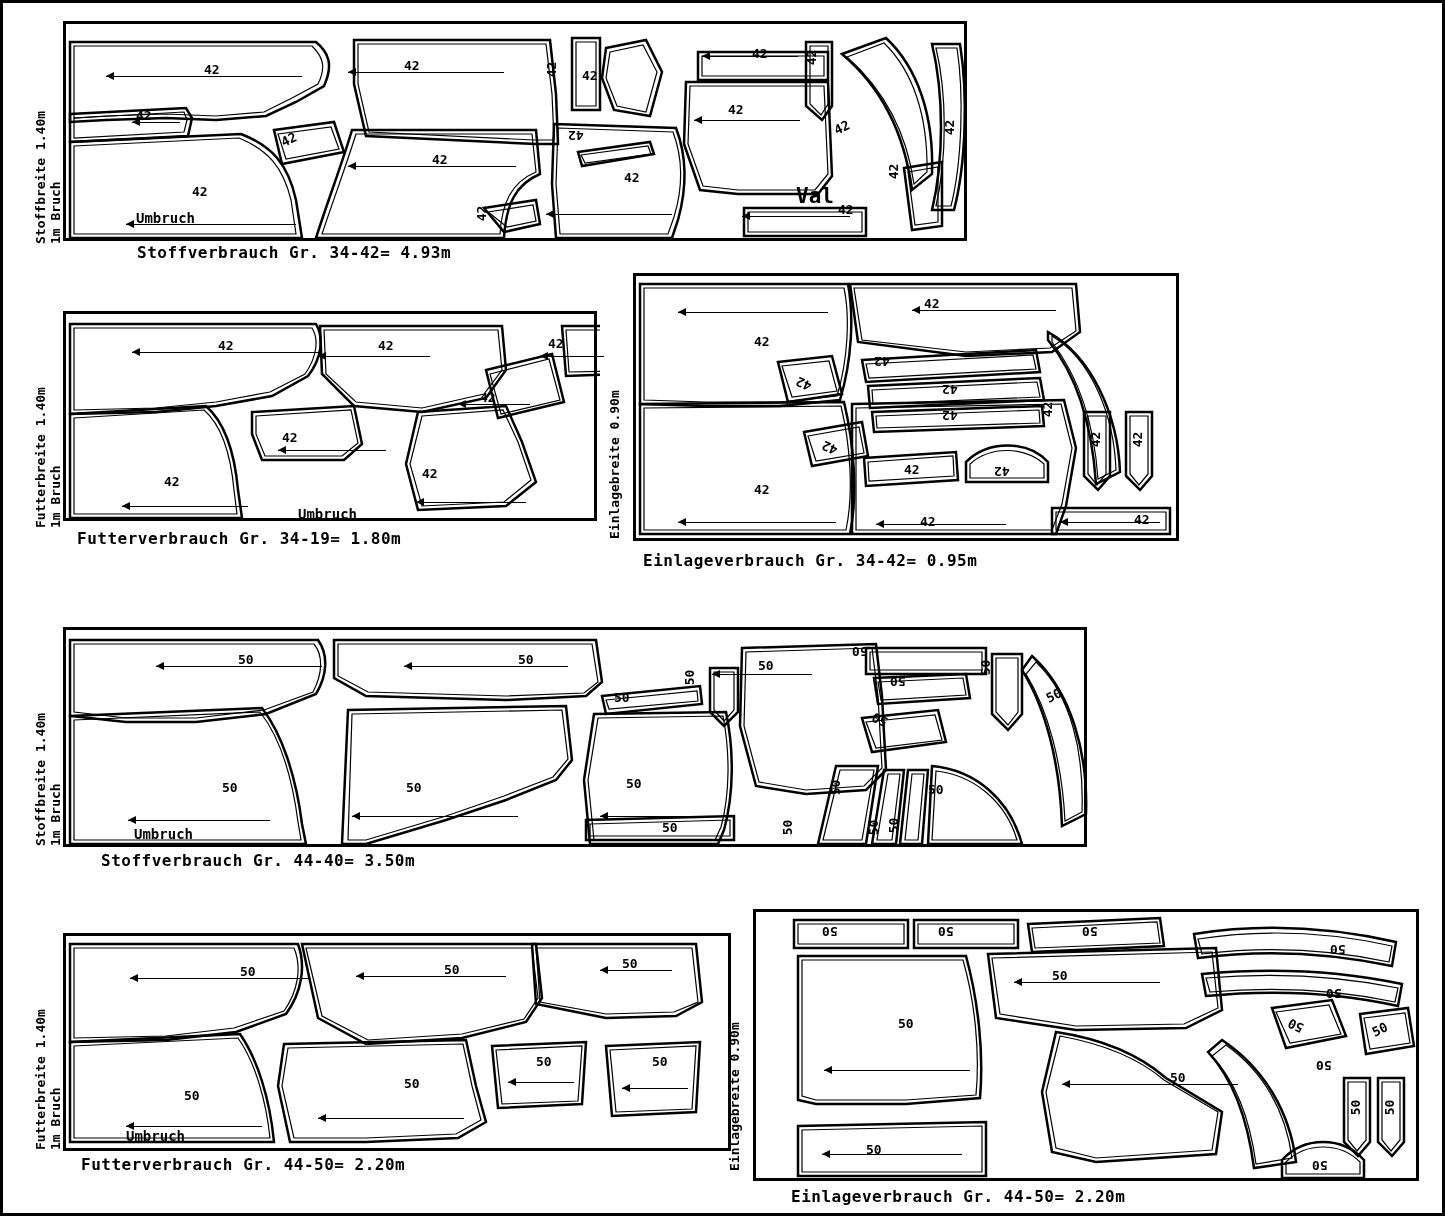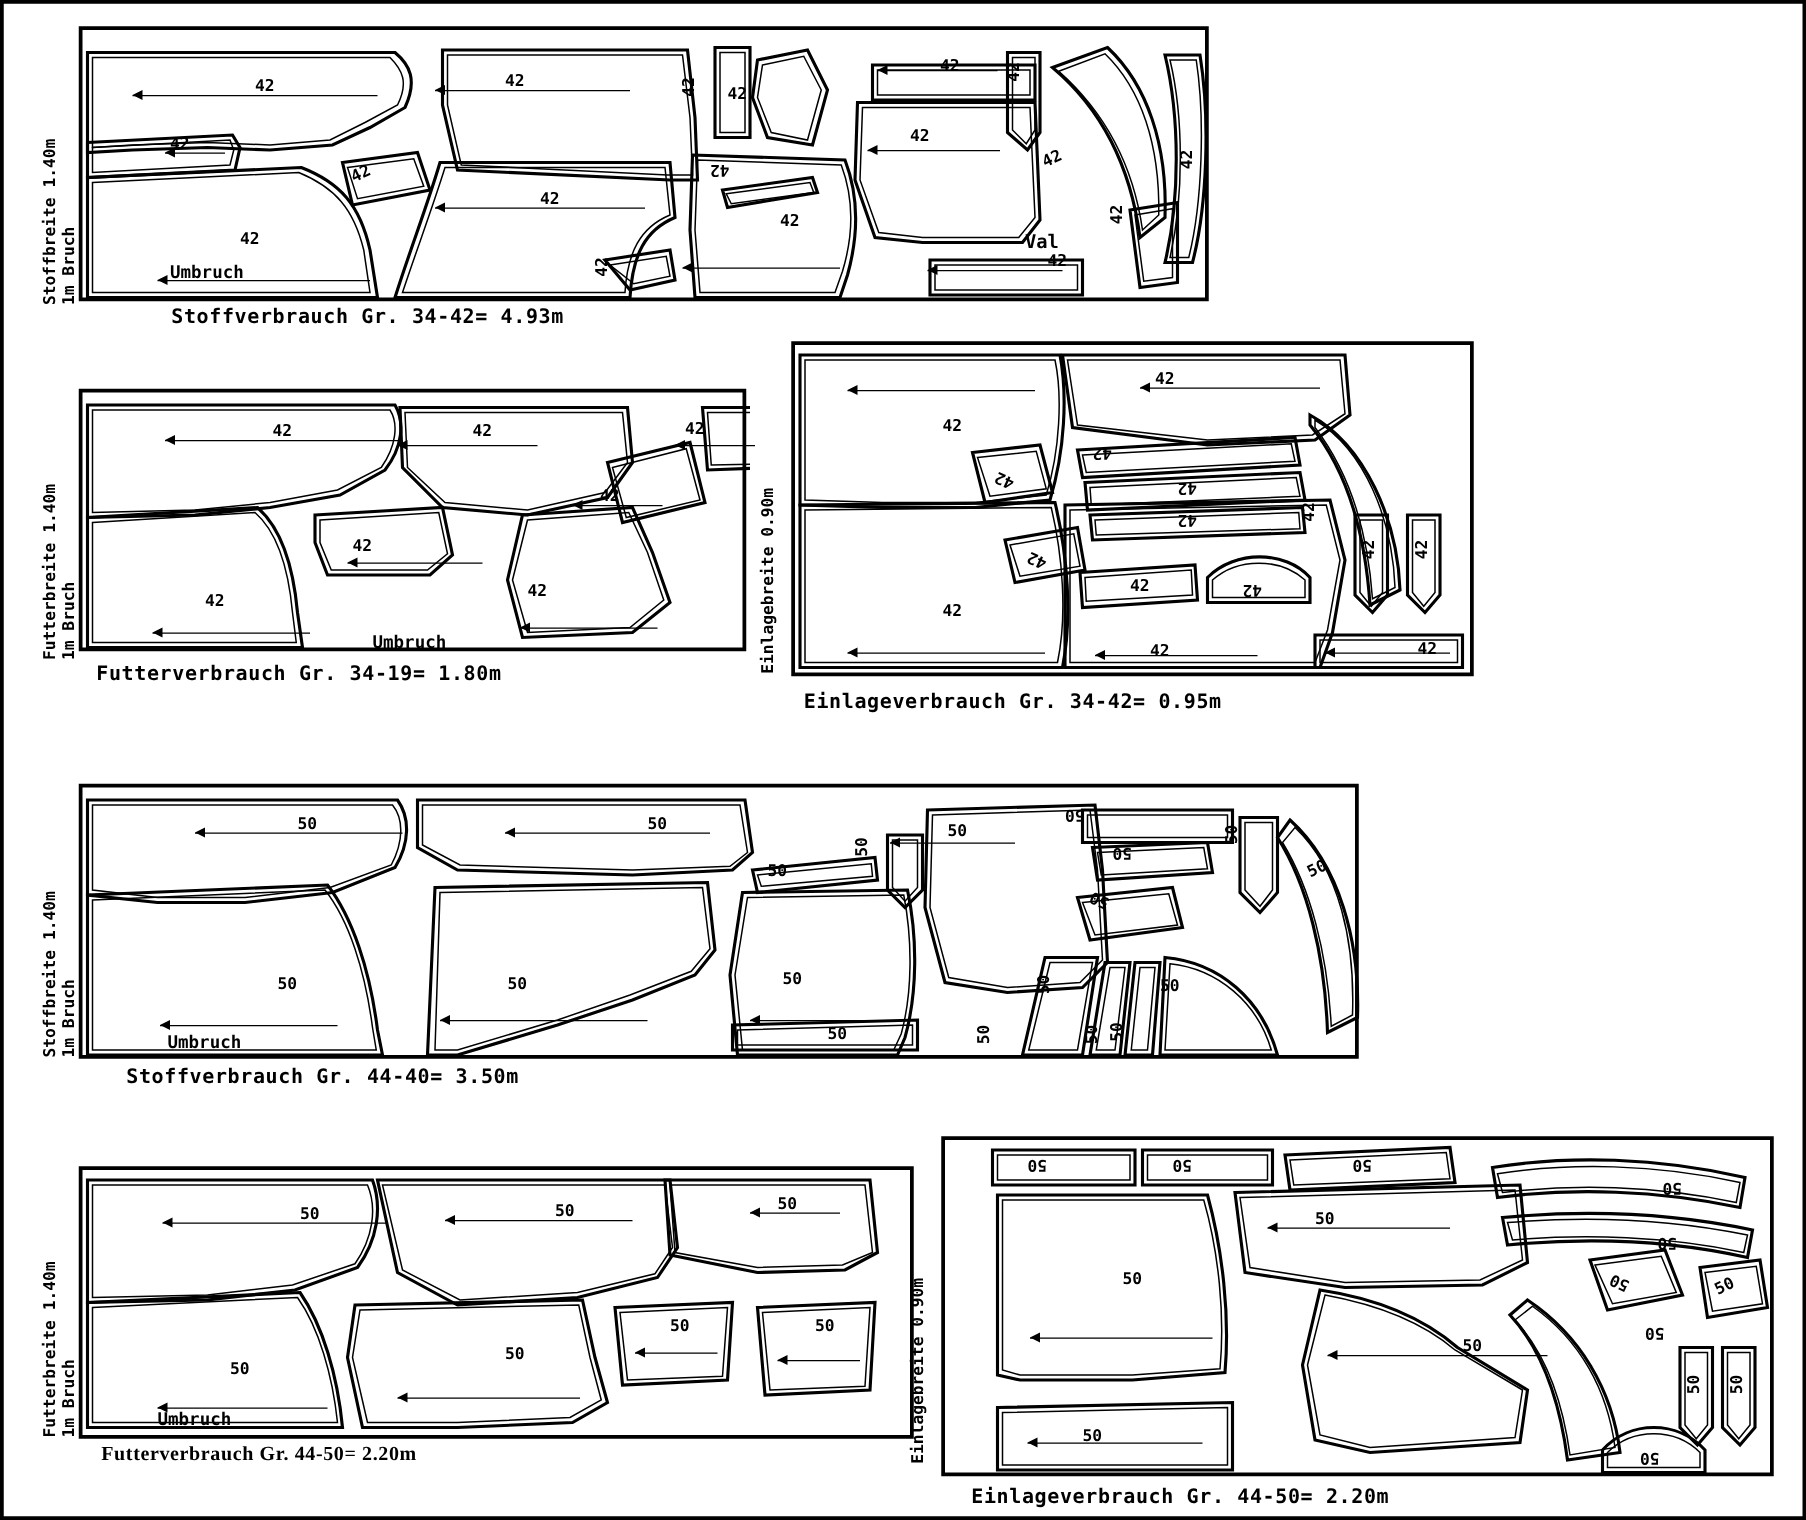--- a/index.html
+++ b/index.html
@@ -11,21 +11,21 @@
   .vlabel span{display:block;}
   .caption{position:absolute;font-size:16px;font-weight:bold;letter-spacing:0.5px;white-space:nowrap;}
   .sz{position:absolute;font-size:13px;font-weight:bold;color:#000;white-space:nowrap;}
   .sz.r180{transform:rotate(180deg);}
   .sz.r90{transform:rotate(-90deg);}
   .sz.r25{transform:rotate(-25deg);}
   .sz.rr25{transform:rotate(205deg);}
   .umbruch{position:absolute;font-size:14px;font-weight:bold;white-space:nowrap;}
   .arrow{position:absolute;height:1px;background:#000;}
   .arrow:before{content:"";position:absolute;left:0;top:-4px;border-top:4px solid transparent;border-bottom:4px solid transparent;border-right:8px solid #000;}
-  .val{position:absolute;font-size:15px;font-weight:bold;margin-left:24px;}
+  .val{position:absolute;font-size:21px;font-weight:bold;}
 </style>
 </head>
 <body>
 
 <div id="page">
 
   <div class="layout" style="left:24px;top:18px;width:940px;height:240px;">
     <div class="vlabel" style="left:6px;top:18px;height:205px;">
       <span>Stoffbreite 1.40m</span>
       <span>1m Bruch</span>
@@ -331,21 +331,21 @@
       <div class="arrow" style="left:252px;top:182px;width:146px;"></div>
       <div class="sz" style="left:338px;top:140px;">50</div>
       <div class="arrow" style="left:534px;top:34px;width:72px;"></div>
       <div class="sz" style="left:556px;top:20px;">50</div>
       <div class="arrow" style="left:442px;top:146px;width:66px;"></div>
       <div class="sz" style="left:470px;top:118px;">50</div>
       <div class="arrow" style="left:556px;top:152px;width:66px;"></div>
       <div class="sz" style="left:586px;top:118px;">50</div>
       <div class="umbruch" style="left:60px;top:192px;">Umbruch</div>
     </div>
-    <div class="caption" style="left:54px;top:232px;font-family:Liberation Serif, serif;">Futterverbrauch Gr. 44-50= 2.20m</div>
+    <div class="caption" style="left:54px;top:232px;">Futterverbrauch Gr. 44-50= 2.20m</div>
   </div>
 
   <div class="layout" style="left:716px;top:898px;width:700px;height:310px;">
     <div class="vlabel" style="left:8px;top:30px;height:240px;">
       <span>Einlagebreite 0.90m</span>
     </div>
     <div class="frame" style="left:34px;top:8px;width:666px;height:272px;">
       <svg width="666" height="272" viewBox="0 0 666 272" fill="none" stroke="#000" stroke-width="2.5">
         <path d="M38 8 L152 8 L152 36 L38 36 Z"></path>
         <path d="M42 12 L148 12 L148 32 L42 32 Z" stroke-width="1.2"></path>
@@ -391,16 +391,16 @@
       <div class="sz" style="left:296px;top:56px;">50</div>
       <div class="arrow" style="left:306px;top:172px;width:176px;"></div>
       <div class="sz" style="left:414px;top:158px;">50</div>
       <div class="sz rr25" style="left:532px;top:106px;">50</div>
       <div class="sz r25" style="left:616px;top:110px;">50</div>
       <div class="sz r180" style="left:560px;top:146px;">50</div>
       <div class="sz r90" style="left:592px;top:188px;">50</div>
       <div class="sz r90" style="left:626px;top:188px;">50</div>
       <div class="sz r180" style="left:556px;top:246px;">50</div>
     </div>
-    <div class="caption" style="left:58px;top:286px;">Einlageverbrauch Gr. 44-50= 2.20m</div>
+    <div class="caption" style="left:72px;top:286px;">Einlageverbrauch Gr. 44-50= 2.20m</div>
   </div>
 
 </div>
 
 </body></html>

